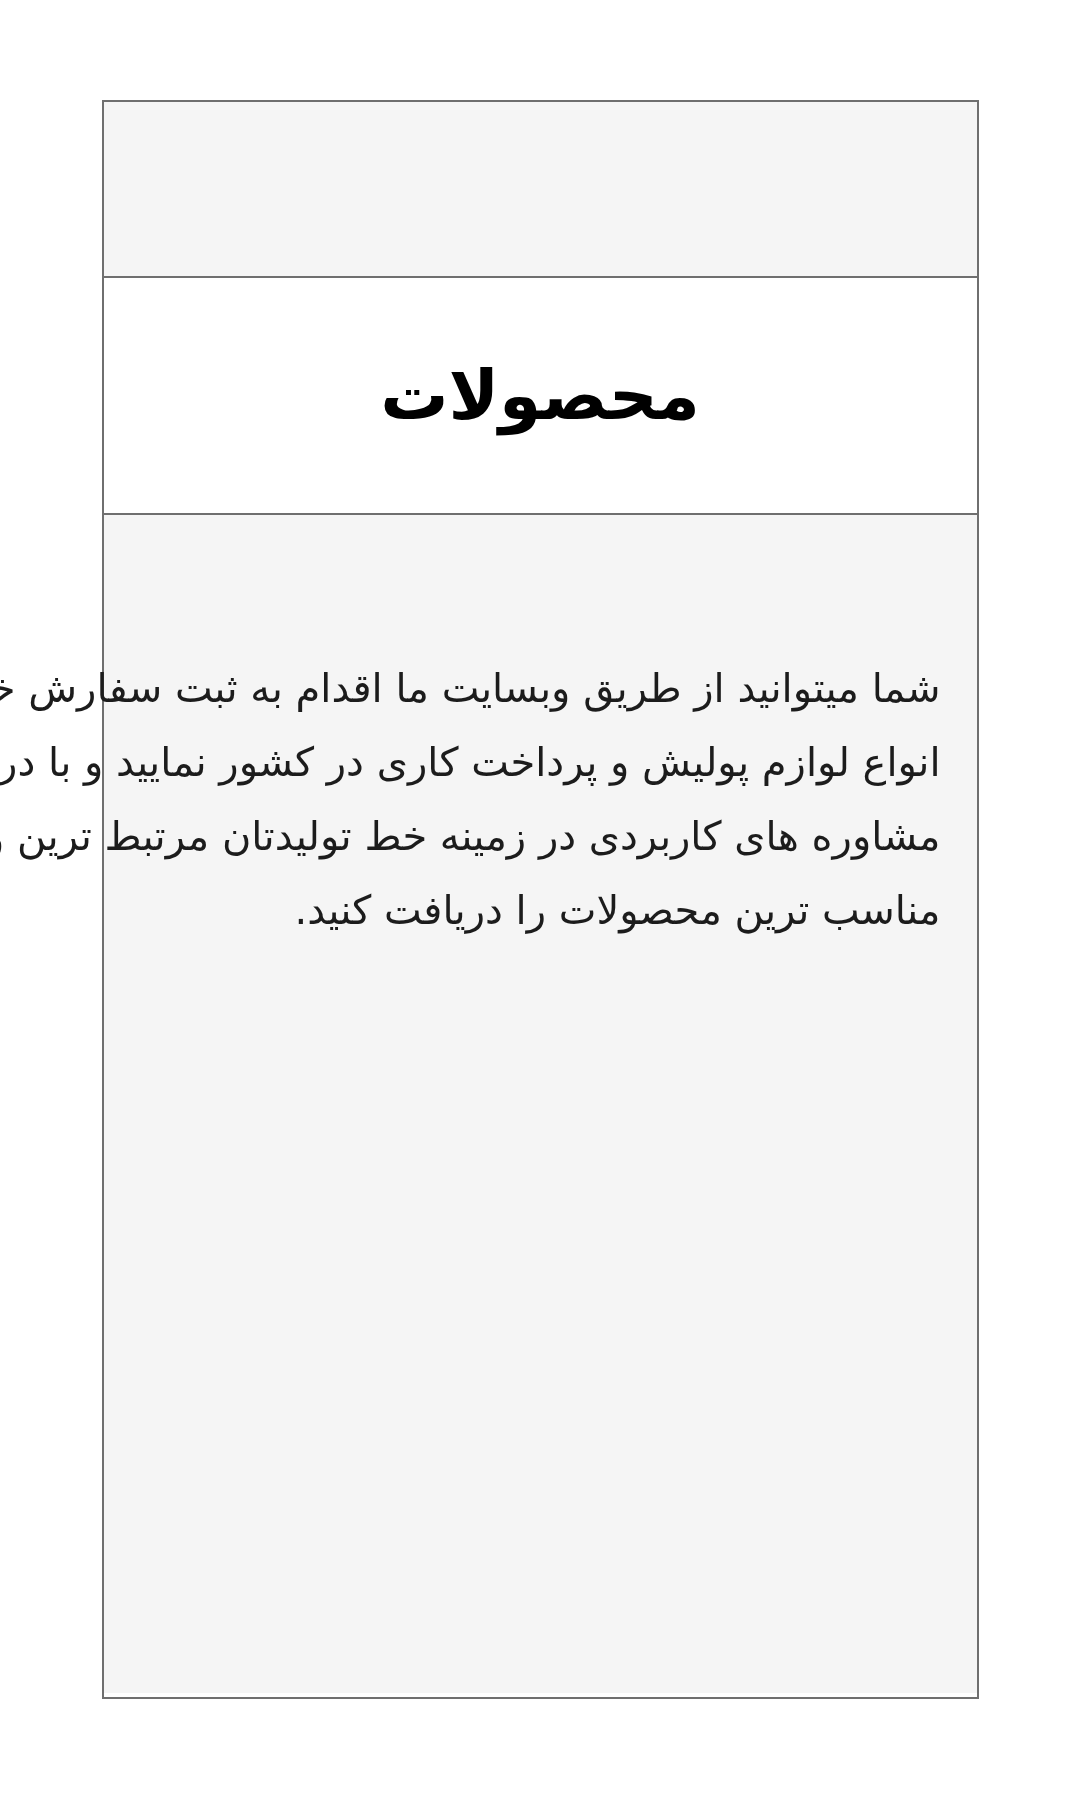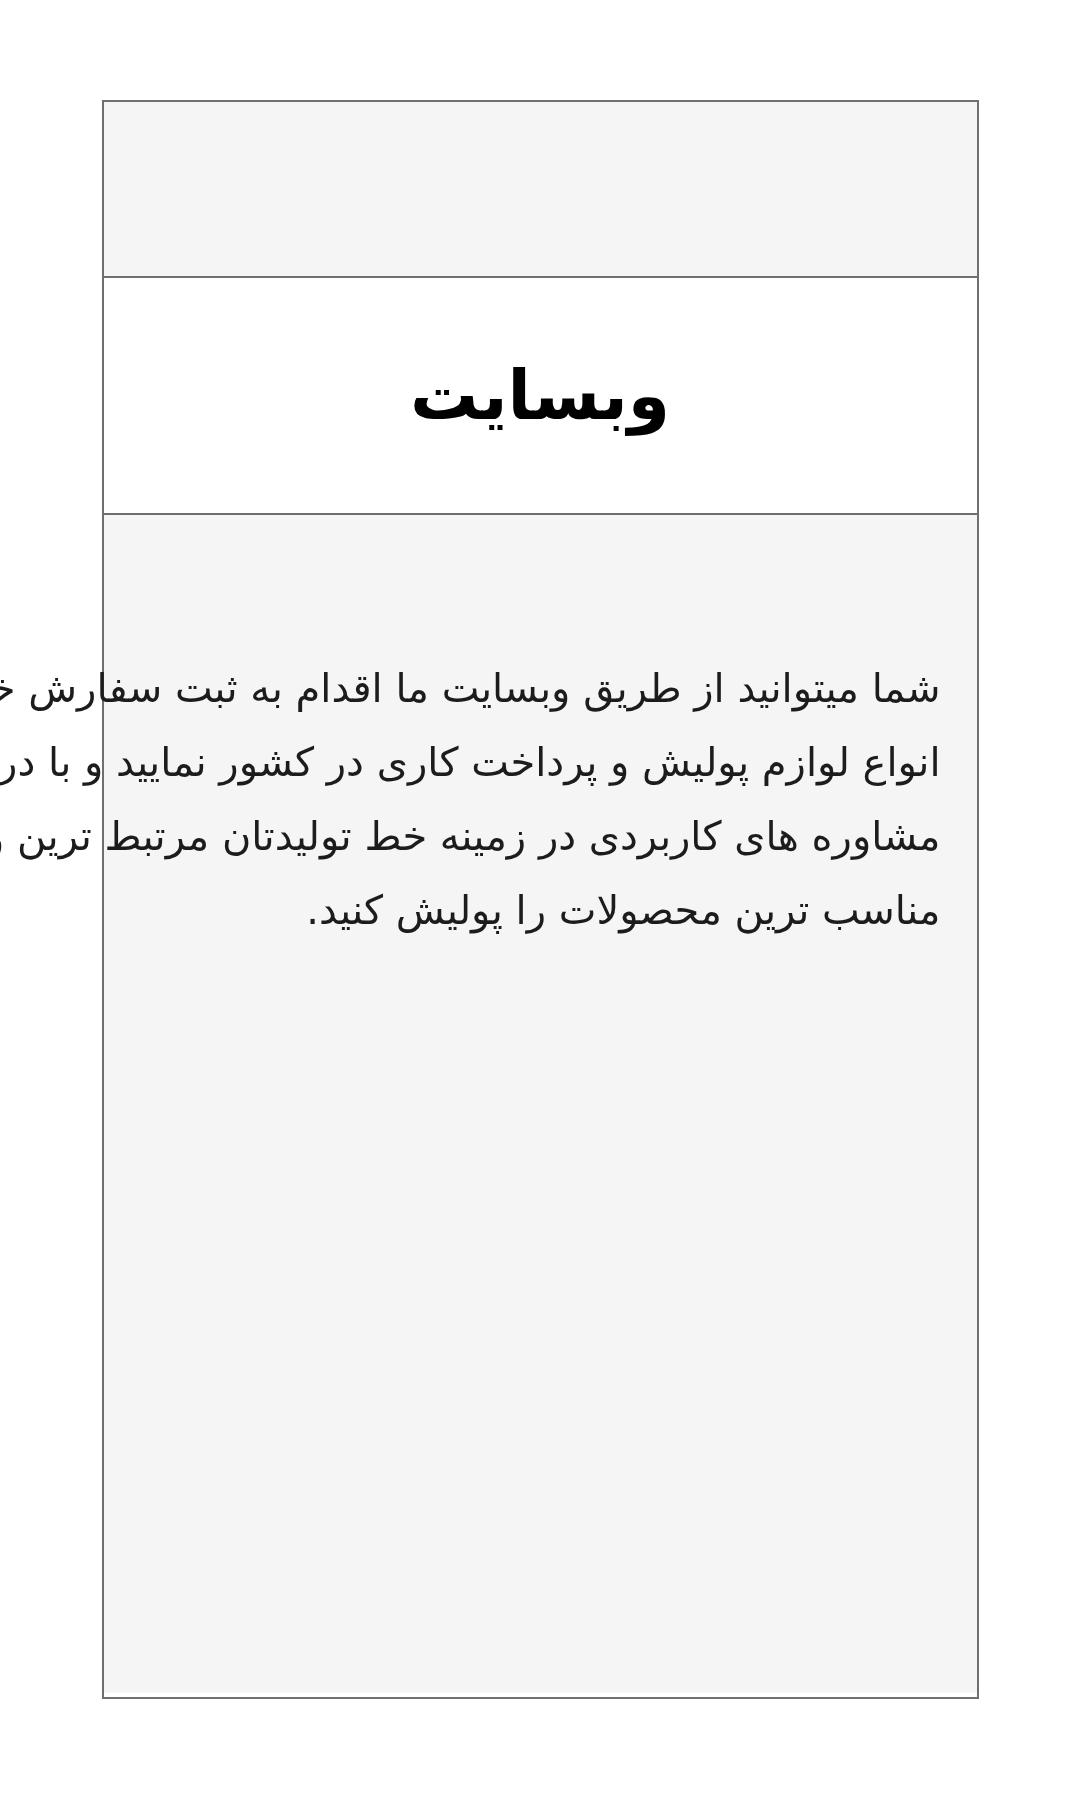--- a/index.html
+++ b/index.html
@@ -62,25 +62,25 @@
   }
 </style>
 </head>
 <body>
 
 <div class="card">
 
   <div class="card-section-top"></div>
 
   <div class="card-section-title">
-    <h1 class="title">وبسایت</h1>
+    <h1 class="title">محصولات</h1>
   </div>
 
   <div class="card-section-body">
     <div class="paragraph">
       <div class="line">شما میتوانید از طریق وبسایت ما اقدام به ثبت سفارش خرید</div>
       <div class="line">انواع لوازم پولیش و پرداخت کاری در کشور نمایید و با دریافت</div>
       <div class="line">مشاوره های کاربردی در زمینه خط تولیدتان مرتبط ترین و</div>
-      <div class="line">مناسب ترین محصولات را پولیش کنید.</div>
+      <div class="line">مناسب ترین محصولات را دریافت کنید.</div>
     </div>
   </div>
 
 </div>
 
 </body></html>

